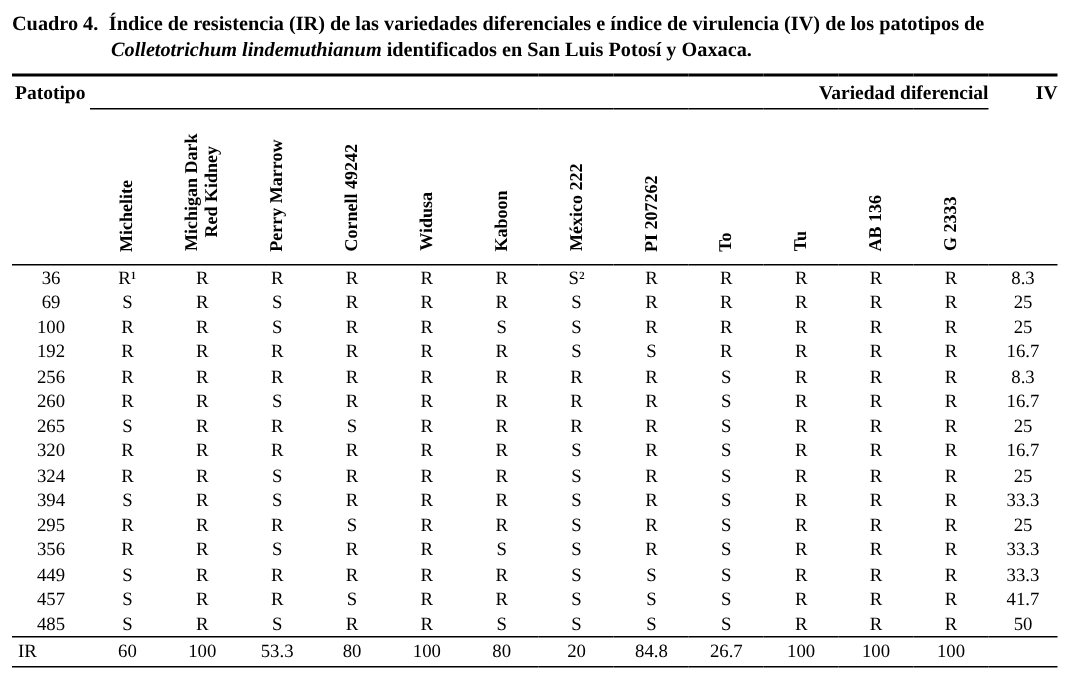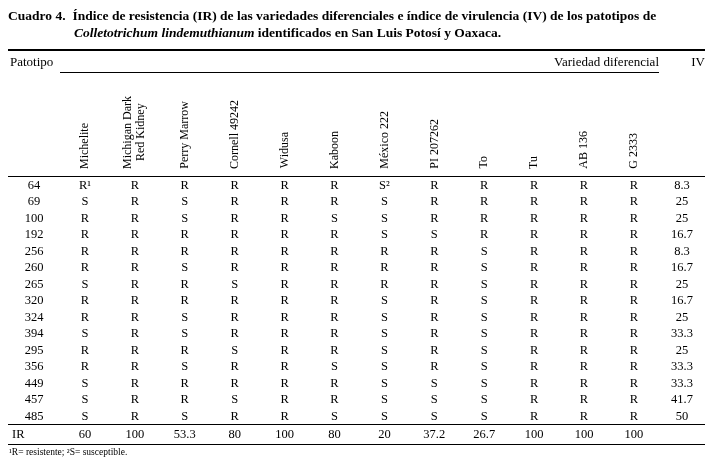--- a/index.html
+++ b/index.html
@@ -11,21 +11,21 @@
   }
   .title {
     font-weight: bold; font-size: 13.5px; line-height: 1.28;
     padding-left: 66px; text-indent: -66px; margin: 1px 0 7px 0;
   }
   .cap-label { margin-right: 7px; }
   table {
     width: 697px; border-collapse: collapse; table-layout: fixed;
     border-top: 2px solid #000;
   }
-  th { font-weight: normal; margin-left: 15px; }
+  th { font-weight: bold; margin-left: 15px; }
   .patotipo-h {
     text-align: left; vertical-align: top;
     padding: 3px 0 0 2px; font-size: 13px;
     border-bottom: 1.5px solid #000;
   }
   .iv-h {
     text-align: right; vertical-align: top;
     padding: 3px 0 0 0; font-size: 13px;
     border-bottom: 1.5px solid #000;
   }
@@ -100,21 +100,21 @@
           <th class="vh"><span class="vert">México 222</span></th>
           <th class="vh"><span class="vert">PI 207262</span></th>
           <th class="vh"><span class="vert">To</span></th>
           <th class="vh"><span class="vert">Tu</span></th>
           <th class="vh"><span class="vert">AB 136</span></th>
           <th class="vh"><span class="vert">G 2333</span></th>
         </tr>
     </thead>
     <tbody id="table-body">
         <tr>
-          <td>64</td>
+          <td>36</td>
           <td>R¹</td>
           <td>R</td>
           <td>R</td>
           <td>R</td>
           <td>R</td>
           <td>R</td>
           <td>S²</td>
           <td>R</td>
           <td>R</td>
           <td>R</td>
@@ -350,25 +350,24 @@
     <tfoot>
       <tr id="ir-row">
           <td class="ir-label">IR</td>
           <td>60</td>
           <td>100</td>
           <td>53.3</td>
           <td>80</td>
           <td>100</td>
           <td>80</td>
           <td>20</td>
-          <td>37.2</td>
+          <td>84.8</td>
           <td>26.7</td>
           <td>100</td>
           <td>100</td>
           <td>100</td>
           <td></td>
         </tr>
     </tfoot>
   </table>
 
-  <div class="footnote">¹R= resistente; ²S= susceptible.</div>
 
 </div>
 
 </body></html>

